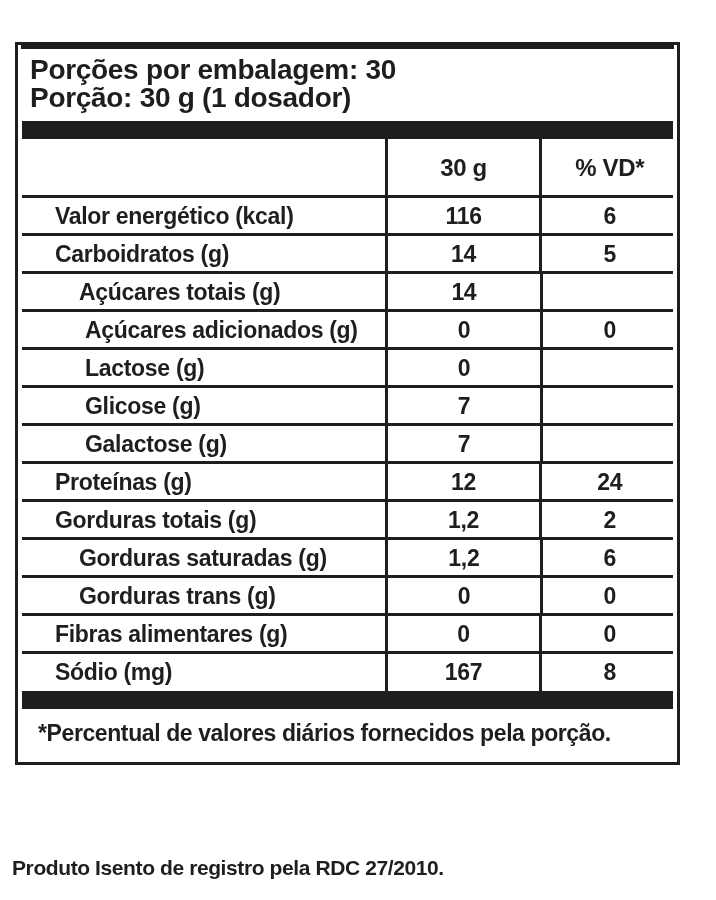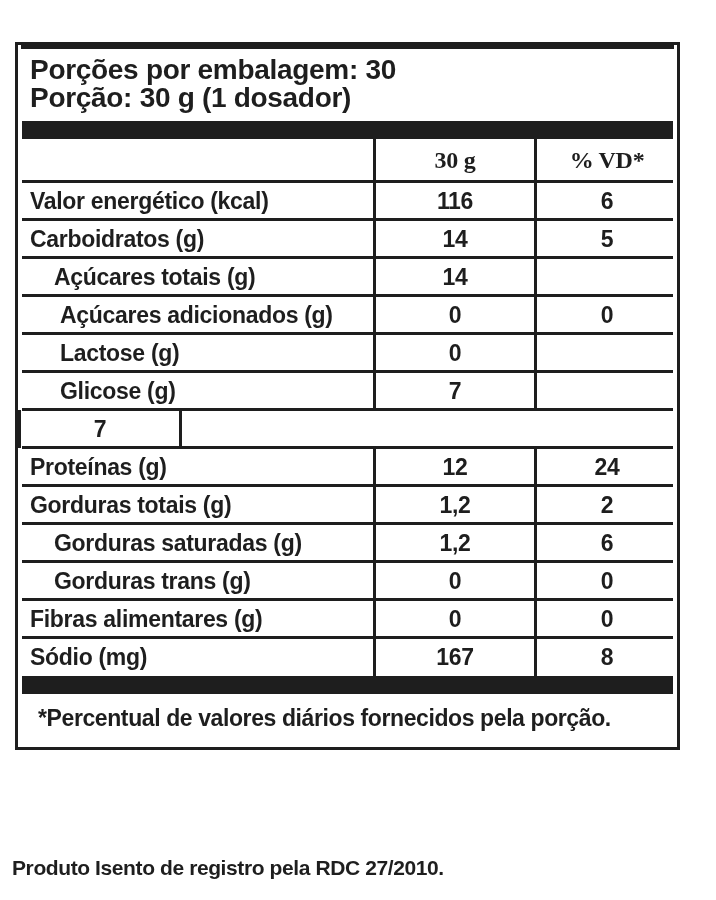--- a/index.html
+++ b/index.html
@@ -25,27 +25,27 @@
     font-size:48px; line-height:1; white-space:nowrap;
     letter-spacing:-1px; transform:scaleX(0.84);
   }
   .title-rule { height:4px; background:var(--ink); margin:0 3px; }
 
   .serving { padding:7px 10px 9px 12px; font-size:28px; line-height:28px; letter-spacing:-0.3px; }
 
   .bar { height:18px; background:var(--ink); margin:0 4px; }
 
   .t-row { display:flex; position:relative; height:38px; }
-  .t-row.header { height:43px; font-size:24px;font-family:Liberation Serif, serif; }
+  .t-row.header { height:58px; font-size:24px; }
   .t-row.sep::before {
     content:""; position:absolute; top:-2px; left:4px; right:4px;
     height:3px; background:var(--ink); z-index:2;
   }
   .cell { height:100%; display:flex; align-items:center; font-size:23px; letter-spacing:-0.3px; }
-  .c-label  { width:355px; padding-left:12px; }
+  .c-label  { width:355px; padding-left:12px;margin-left:25px; }
   .c-label.ind1 { padding-left:36px;text-align:center; }
   .c-label.ind2 { padding-left:42px; }
   .c-amount { width:161px; border-left:3px solid var(--ink); justify-content:center; }
   .c-dv     { width:143px; border-left:3px solid var(--ink); justify-content:center; }
   .t-row.header .cell { font-size:24px; }
 
   .footnote { padding:11px 10px 15px 12px; font-size:23px; letter-spacing:-0.4px;margin-left:8px; }
 
   .bottom-note { position:absolute; left:12px; top:856px; font-size:21px; letter-spacing:-0.4px; }
 </style>
@@ -112,20 +112,23 @@
 
   <div class="t-row sep">
     <div class="cell c-label ind2">
       <span>Glicose (g)</span>
     </div>
     <div class="cell c-amount">7</div>
     <div class="cell c-dv"></div>
   </div>
 
   <div class="t-row sep">
+    <div class="cell c-label ind2">
+      <span>Galactose (g)</span>
+    </div>
     <div class="cell c-amount">7</div>
     <div class="cell c-dv"></div>
   </div>
 
   <div class="t-row sep">
     <div class="cell c-label">
       <span>Proteínas (g)</span>
     </div>
     <div class="cell c-amount">12</div>
     <div class="cell c-dv">24</div>

